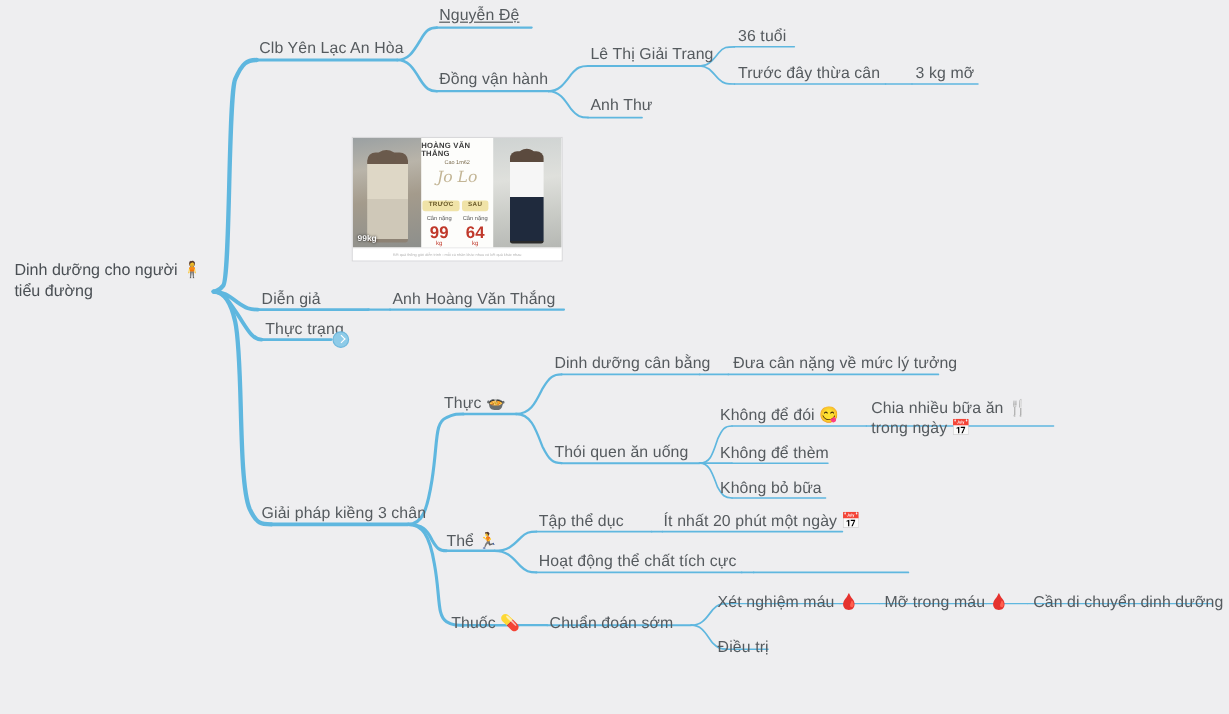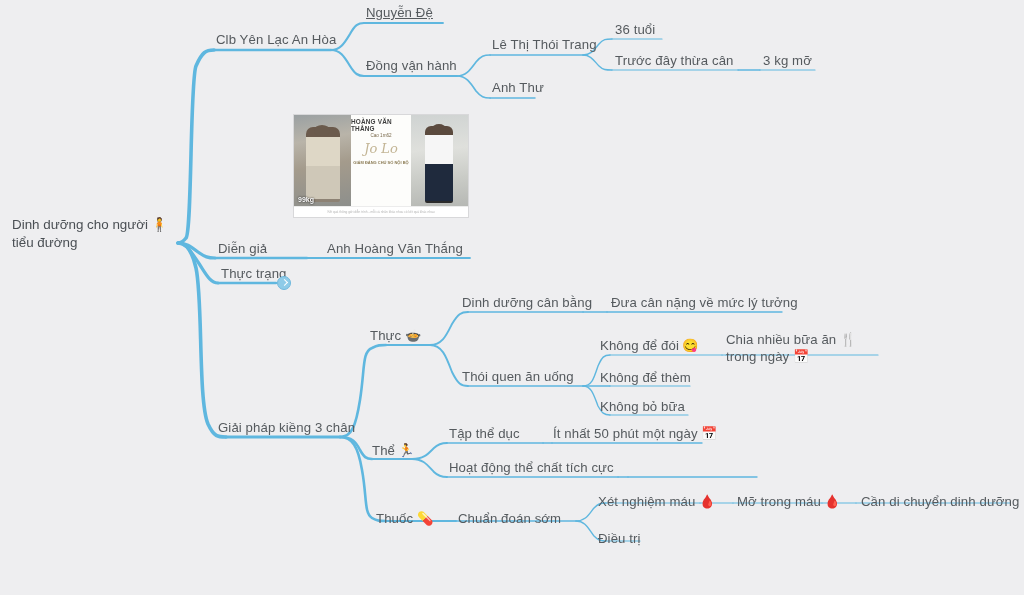--- a/index.html
+++ b/index.html
@@ -221,36 +221,50 @@
       <path d="M822,503 L856,503" stroke-width="1.2"></path>
       <path d="M856,503 L1010,503" stroke-width="1.2"></path>
     </g>
   </svg>
 
   <div class="root" style="left:12px; top:216px;">Dinh dưỡng cho người 🧍 tiểu đường</div>
 
   <div class="node" style="left:214px; top:32px;">Clb Yên Lạc An Hòa</div>
   <div class="node" style="left:364px; top:5px;text-decoration:underline;">Nguyễn Đệ</div>
   <div class="node" style="left:364px; top:58px;">Đồng vận hành</div>
-  <div class="node" style="left:490px; top:37px;">Lê Thị Thói Trang</div>
+  <div class="node" style="left:490px; top:37px;">Lê Thị Giải Trang</div>
   <div class="node" style="left:490px; top:80px;">Anh Thư</div>
   <div class="node" style="left:613px; top:22px;">36 tuổi</div>
   <div class="node" style="left:613px; top:53px;">Trước đây thừa cân</div>
   <div class="node" style="left:761px; top:53px;">3 kg mỡ</div>
 
   <div class="photo">
     <div class="photo-row">
       <div class="ph-left">
         <div class="figL"></div>
         <div class="kg-badge">99kg</div>
       </div>
       <div class="ph-mid">
         <div class="ph-name">HOÀNG VĂN THẮNG</div>
         <div class="ph-height">Cao 1m62</div>
         <div class="ph-sig">Jo Lo</div>
+        <div class="ph-cols">
+          <div class="ph-col">
+            <div class="ph-tag">TRƯỚC</div>
+            <div class="ph-cn">Cân nặng</div>
+            <div class="ph-num">99</div>
+            <div class="ph-unit">kg</div>
+          </div>
+          <div class="ph-col">
+            <div class="ph-tag">SAU</div>
+            <div class="ph-cn">Cân nặng</div>
+            <div class="ph-num">64</div>
+            <div class="ph-unit">kg</div>
+          </div>
+        </div>
         <div class="ph-foot">GIẢM ĐÁNG CHÚ SỐ NỘI BỘ</div>
       </div>
       <div class="ph-right">
         <div class="figR"></div>
       </div>
     </div>
     <div class="ph-caption">Kết quả thống giới diễn trình - mỗi cá nhân khác nhau có kết quả khác nhau</div>
   </div>
 
   <div class="node" style="left:216px; top:241px;">Diễn giả</div>
@@ -265,21 +279,21 @@
   <div class="node" style="left:460px; top:295px;">Dinh dưỡng cân bằng</div>
   <div class="node" style="left:609px; top:295px;">Đưa cân nặng về mức lý tưởng</div>
   <div class="node" style="left:460px; top:369px;">Thói quen ăn uống</div>
   <div class="node" style="left:598px; top:338px;">Không để đói 😋</div>
   <div class="node wrap" style="left:724px; top:331px; width:156px;">Chia nhiều bữa ăn 🍴 trong ngày 📅</div>
   <div class="node" style="left:598px; top:370px;">Không để thèm</div>
   <div class="node" style="left:598px; top:399px;">Không bỏ bữa</div>
 
   <div class="node" style="left:370px; top:443px;">Thể 🏃</div>
   <div class="node" style="left:447px; top:426px;">Tập thể dục</div>
-  <div class="node" style="left:551px; top:426px;">Ít nhất 50 phút một ngày 📅</div>
+  <div class="node" style="left:551px; top:426px;">Ít nhất 20 phút một ngày 📅</div>
   <div class="node" style="left:447px; top:460px;">Hoạt động thể chất tích cực</div>
 
   <div class="node" style="left:374px; top:511px;">Thuốc 💊</div>
   <div class="node" style="left:456px; top:511px;">Chuẩn đoán sớm</div>
   <div class="node" style="left:596px; top:494px;text-align:center;">Xét nghiệm máu 🩸</div>
   <div class="node" style="left:735px; top:494px;">Mỡ trong máu 🩸</div>
   <div class="node" style="left:859px; top:494px;">Cần di chuyển dinh dưỡng</div>
   <div class="node" style="left:596px; top:531px;">Điều trị</div>
 
 </div>

